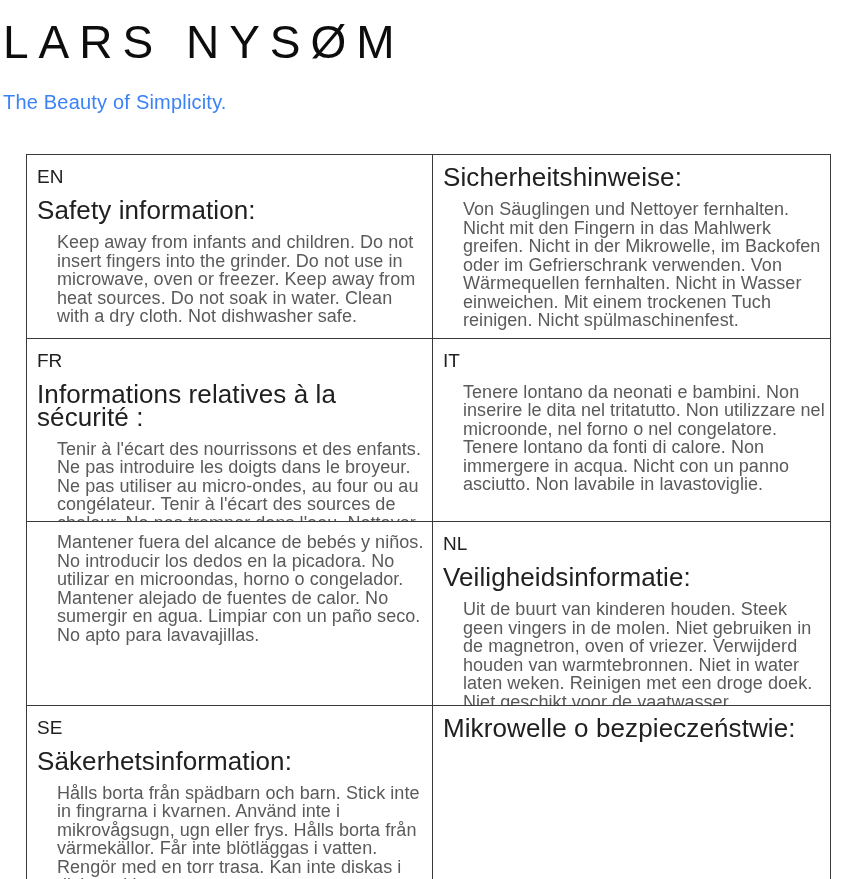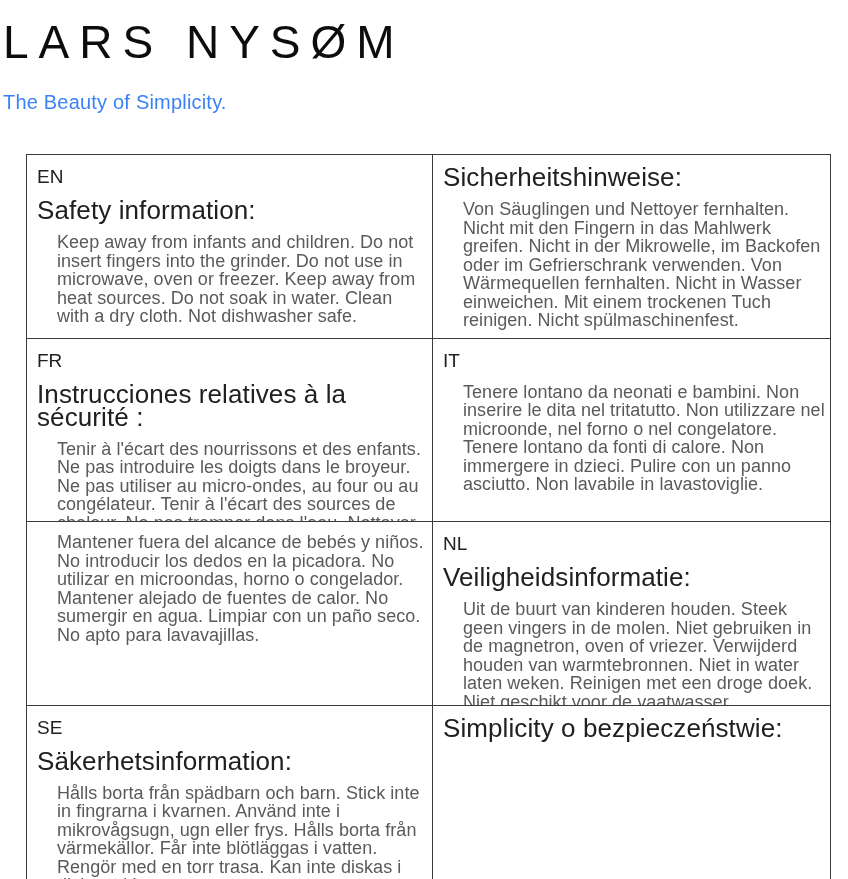--- a/index.html
+++ b/index.html
@@ -98,44 +98,44 @@
       <p class="cell-body">Keep away from infants and children. Do not insert fingers into the grinder. Do not use in microwave, oven or freezer. Keep away from heat sources. Do not soak in water. Clean with a dry cloth. Not dishwasher safe.</p>
     </div>
 
     <div class="cell">
       <h2 class="cell-heading">Sicherheitshinweise:</h2>
       <p class="cell-body">Von Säuglingen und Nettoyer fernhalten. Nicht mit den Fingern in das Mahlwerk greifen. Nicht in der Mikrowelle, im Backofen oder im Gefrierschrank verwenden. Von Wärmequellen fernhalten. Nicht in Wasser einweichen. Mit einem trockenen Tuch reinigen. Nicht spülmaschinenfest.</p>
     </div>
 
     <div class="cell">
       <p class="lang-code">FR</p>
-      <h2 class="cell-heading">Instrucciones relatives à la sécurité :</h2>
+      <h2 class="cell-heading">Informations relatives à la sécurité :</h2>
       <p class="cell-body">Tenir à l'écart des nourrissons et des enfants. Ne pas introduire les doigts dans le broyeur. Ne pas utiliser au micro-ondes, au four ou au congélateur. Tenir à l'écart des sources de chaleur. Ne pas tremper dans l'eau. Nettoyer avec un chiffon sec. Ne passe pas au lave-vaisselle.</p>
     </div>
 
     <div class="cell">
       <p class="lang-code">IT</p>
-      <p class="cell-body">Tenere lontano da neonati e bambini. Non inserire le dita nel tritatutto. Non utilizzare nel microonde, nel forno o nel congelatore. Tenere lontano da fonti di calore. Non immergere in dzieci. Pulire con un panno asciutto. Non lavabile in lavastoviglie.</p>
+      <p class="cell-body">Tenere lontano da neonati e bambini. Non inserire le dita nel tritatutto. Non utilizzare nel microonde, nel forno o nel congelatore. Tenere lontano da fonti di calore. Non immergere in acqua. Nicht con un panno asciutto. Non lavabile in lavastoviglie.</p>
     </div>
 
     <div class="cell">
       <p class="cell-body">Mantener fuera del alcance de bebés y niños. No introducir los dedos en la picadora. No utilizar en microondas, horno o congelador. Mantener alejado de fuentes de calor. No sumergir en agua. Limpiar con un paño seco. No apto para lavavajillas.</p>
     </div>
 
     <div class="cell">
       <p class="lang-code">NL</p>
       <h2 class="cell-heading">Veiligheidsinformatie:</h2>
       <p class="cell-body">Uit de buurt van kinderen houden. Steek geen vingers in de molen. Niet gebruiken in de magnetron, oven of vriezer. Verwijderd houden van warmtebronnen. Niet in water laten weken. Reinigen met een droge doek. Niet geschikt voor de vaatwasser.</p>
     </div>
 
     <div class="cell">
       <p class="lang-code">SE</p>
       <h2 class="cell-heading">Säkerhetsinformation:</h2>
       <p class="cell-body">Hålls borta från spädbarn och barn. Stick inte in fingrarna i kvarnen. Använd inte i mikrovågsugn, ugn eller frys. Hålls borta från värmekällor. Får inte blötläggas i vatten. Rengör med en torr trasa. Kan inte diskas i diskmaskin.</p>
     </div>
 
     <div class="cell">
-      <h2 class="cell-heading">Simplicity o bezpieczeństwie:</h2>
+      <h2 class="cell-heading">Mikrowelle o bezpieczeństwie:</h2>
     </div>
 
   </section>
 
 </div>
 
 </body></html>

